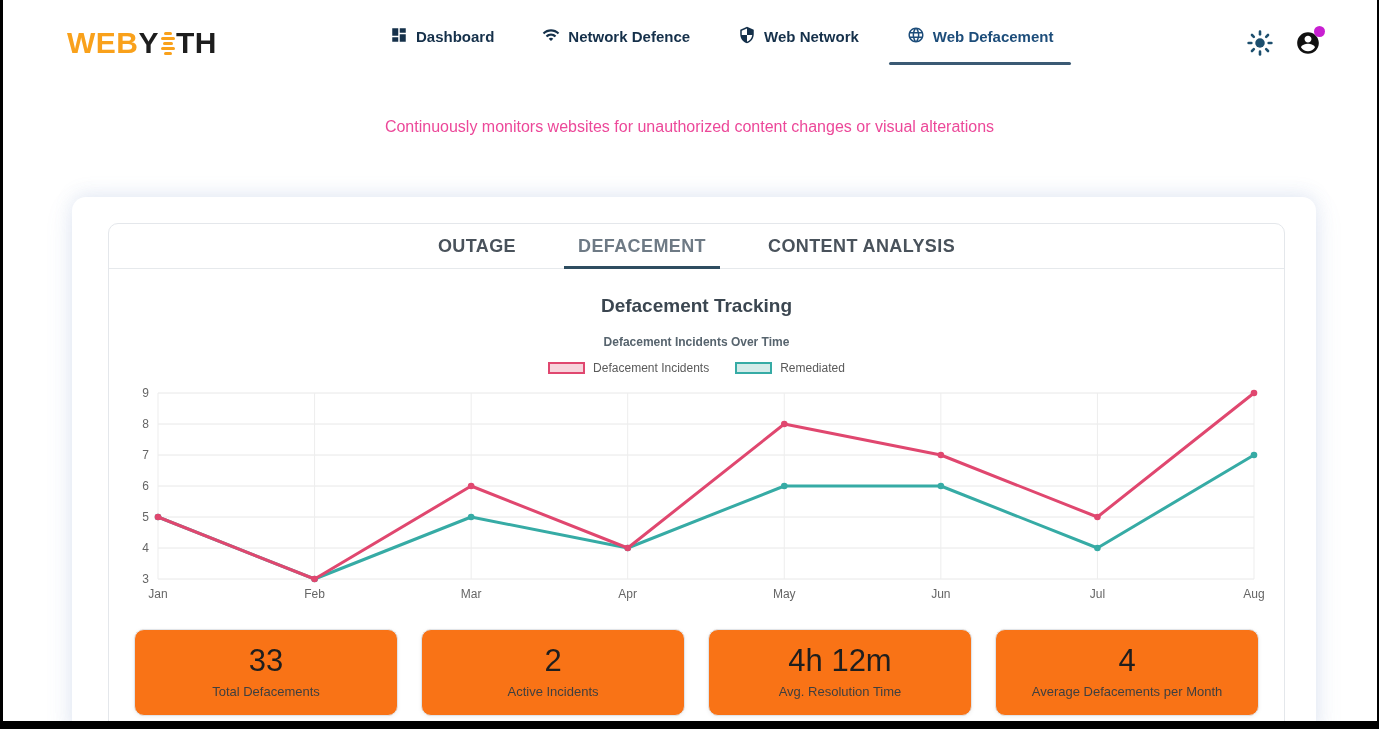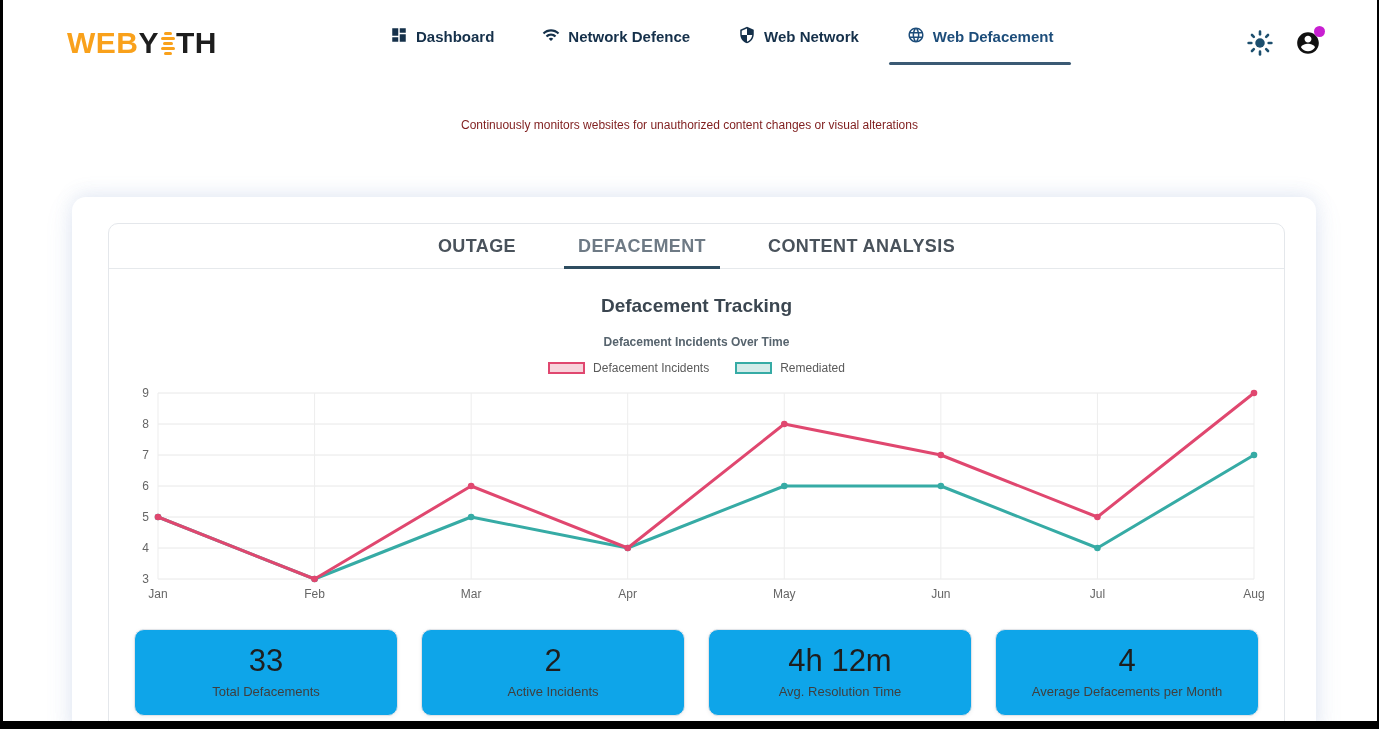--- a/index.html
+++ b/index.html
@@ -33,21 +33,21 @@
     background:#3b5a74; border-radius:2px; }
 
   .header-actions { position:absolute; right:58px; top:30px; display:flex; align-items:flex-start; gap:22px; }
   .icon-btn { position:relative; width:26px; height:26px; cursor:pointer; }
   .icon-btn svg { width:100%; height:100%; }
   .notif-dot { position:absolute; top:-4px; right:-4px; width:11px; height:11px; border-radius:50%; background:#c81fd1; }
 
   
   .hero { position:absolute; top:108px; left:0; right:0; text-align:center; }
   .hero h1 { font-size:34px; font-weight:bold; color:#1758a5; }
-  .hero p { margin-top:10px; font-size:12px; font-weight:500; color:#7f1d1d; }
+  .hero p { margin-top:10px; font-size:16px; font-weight:500; color:#ec4899; }
 
   
   .card { position:absolute; left:72px; top:197px; width:1244px; height:540px; background:#fff; border-radius:14px;
     box-shadow:0 -4px 18px rgba(120,150,200,.15), 0 8px 28px rgba(120,150,200,.14); }
   .panel { position:absolute; left:36px; top:26px; width:1177px; height:560px; background:#fff;
     border:1px solid #e4e7eb; border-radius:10px; }
 
   
   .tabs { height:45px; border-bottom:1px solid #e6e9ec; display:flex; justify-content:center; align-items:stretch; gap:34px; }
   .tab { display:flex; align-items:center; padding:0 14px; font-size:18px; font-weight:bold; letter-spacing:.4px;
@@ -61,21 +61,21 @@
   .legend { margin-top:12px; display:flex; justify-content:center; align-items:center; gap:26px; }
   .legend-item { display:flex; align-items:center; gap:8px; font-size:12px; color:#5a5a5a; cursor:pointer; }
   .legend-swatch { width:37px; height:12px; border:2px solid #999; background:#eee; }
 
   
   .chart-wrap { margin-top:8px; display:flex; justify-content:center; }
   svg.chart text.tick { font-family:"Liberation Sans", sans-serif; font-size:12px; fill:#666; }
 
   
   .stats { margin-top:16px; padding:0 25px; display:flex; gap:23px; }
-  .stat-card { flex:1; background:#0ea5e9; border:1px solid #e1e4e8; border-radius:10px; text-align:center;
+  .stat-card { flex:1; background:#f97316; border:1px solid #e1e4e8; border-radius:10px; text-align:center;
     padding:13px 8px 16px; box-shadow:0 1px 4px rgba(0,0,0,.06); }
   .stat-value { font-size:31px; font-weight:500; color:#1e1e1e; }
   .stat-label { margin-top:5px; font-size:13px; color:#3f3f3f; }
 </style>
 </head>
 <body>
 
 <div class="frame">
 
   <div class="header">

